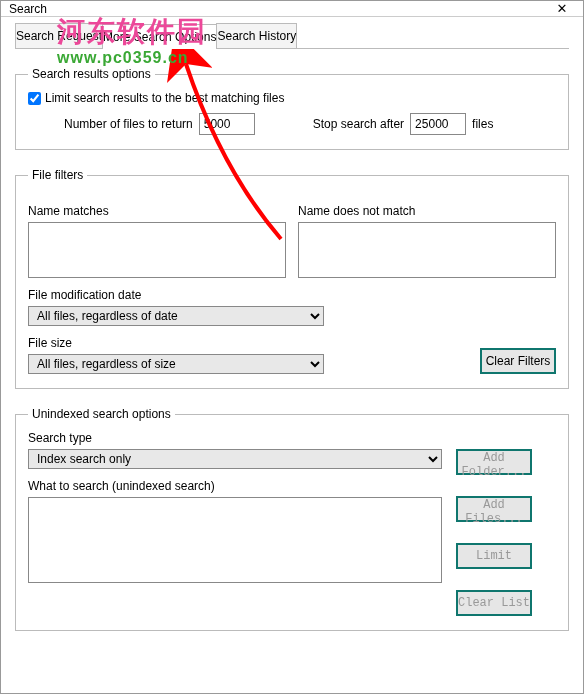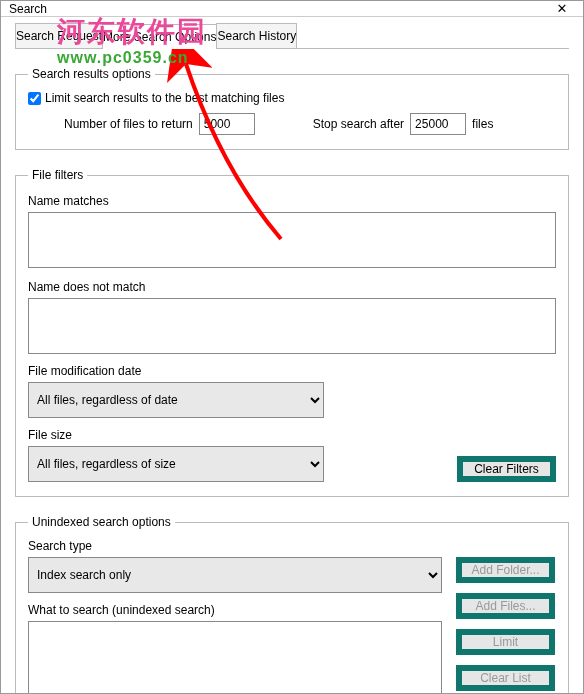--- a/index.html
+++ b/index.html
@@ -46,44 +46,44 @@
 }
 legend { padding: 0 4px; font-size: 12px; }
 .checkbox-row { display: flex; align-items: center; }
 .checkbox-row input { margin-right: 4px; }
 .num-row { padding-left: 36px; margin-top: 8px; display: flex; align-items: center; gap: 6px; }
 .num-row .gap { width: 46px; }
 input[type="text"].numbox {
   width: 56px; height: 22px; padding: 1px 4px;
   border: 1px solid #888; font-size: 12px;
 }
-.two-col { display: flex; gap: 12px; margin-top: 2px; flex-direction: column; }
+.two-col { display: flex; gap: 12px; margin-top: 12px; }
 .col { flex: 1; display: flex; flex-direction: column; }
 .col-label { margin-bottom: 4px; }
 textarea.matchbox {
   width: 100%; height: 56px; resize: none;
   border: 1px solid #888; font-family: inherit; font-size: 12px;
   padding: 2px;
 }
 .field-label { margin-top: 10px; margin-bottom: 4px; }
 select {
-  width: 296px; height: 36px;
+  width: 296px; height: 20px;
   border: 1px solid #888; background: #e8e8e8;
   font-family: inherit; font-size: 12px; padding: 0 4px;
 }
 .size-row { display: flex; align-items: flex-end; justify-content: space-between; }
 .btn {
-  width: 99px; height: 26px;
-  border: 6px solid #0f766e; background: #e6e6e6;
+  width: 76px; height: 26px;
+  border: 2px solid #0f766e; background: #e6e6e6;
   font-family: inherit; font-size: 12px; cursor: pointer;
 }
 .btn:disabled { color: #999; cursor: default; }
 .unindexed-body { display: flex; gap: 14px; }
 .unindexed-left { flex: 1; }
-.unindexed-right { width: 100px; display: flex; flex-direction: column; gap: 10px; padding-top: 18px; }
+.unindexed-right { width: 100px; display: flex; flex-direction: column; gap: 21px; padding-top: 18px; font-family: Liberation Mono, monospace; }
 select.wide { width: 100%; }
 textarea.listbox {
   width: 100%; height: 86px; resize: none;
   border: 1px solid #888; font-family: inherit; font-size: 12px; padding: 2px;
   background: #fff;
 }
 
 .watermark {
   position: absolute; top: 12px; left: 56px;
   pointer-events: none; z-index: 50;

